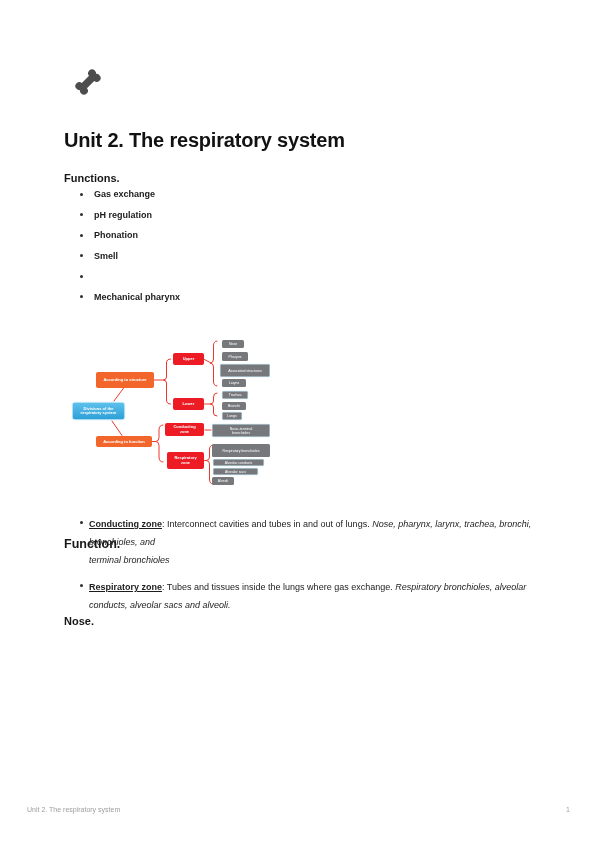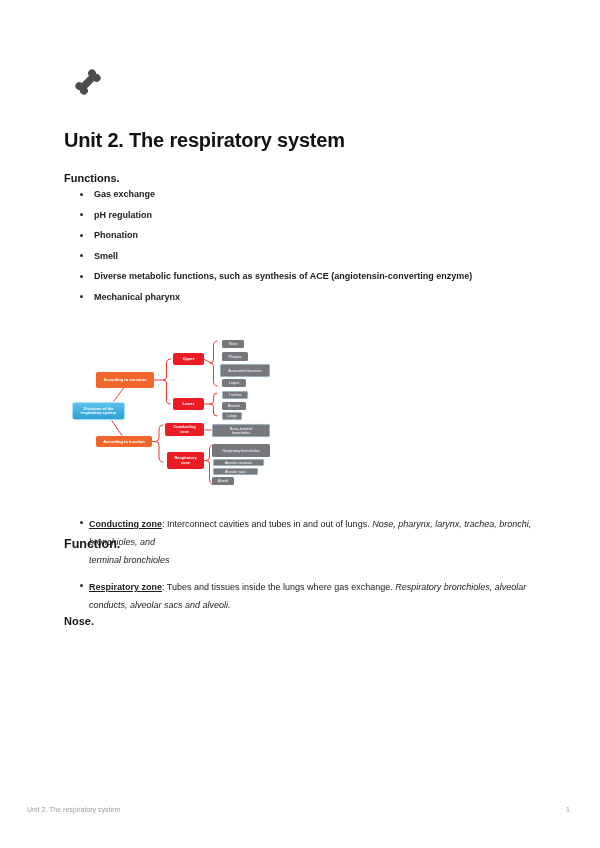--- a/index.html
+++ b/index.html
@@ -104,21 +104,20 @@
     <li>
         <span class="dot"></span>
         <span>Phonation</span>
       </li>
     <li>
         <span class="dot"></span>
         <span>Smell</span>
       </li>
     <li>
         <span class="dot"></span>
-        <span>Diverse metabolic functions, such as synthesis of ACE (angiotensin-converting enzyme)</span>
       </li>
     <li>
         <span class="dot"></span>
         <span>Mechanical pharynx</span>
       </li>
   </ul>
 
   <div class="diagram">
     <div class="diagram-inner">
       <svg class="connectors" width="420" height="300" viewBox="0 0 420 300" fill="none" stroke="#e8382b" stroke-width="2" stroke-linecap="round">

